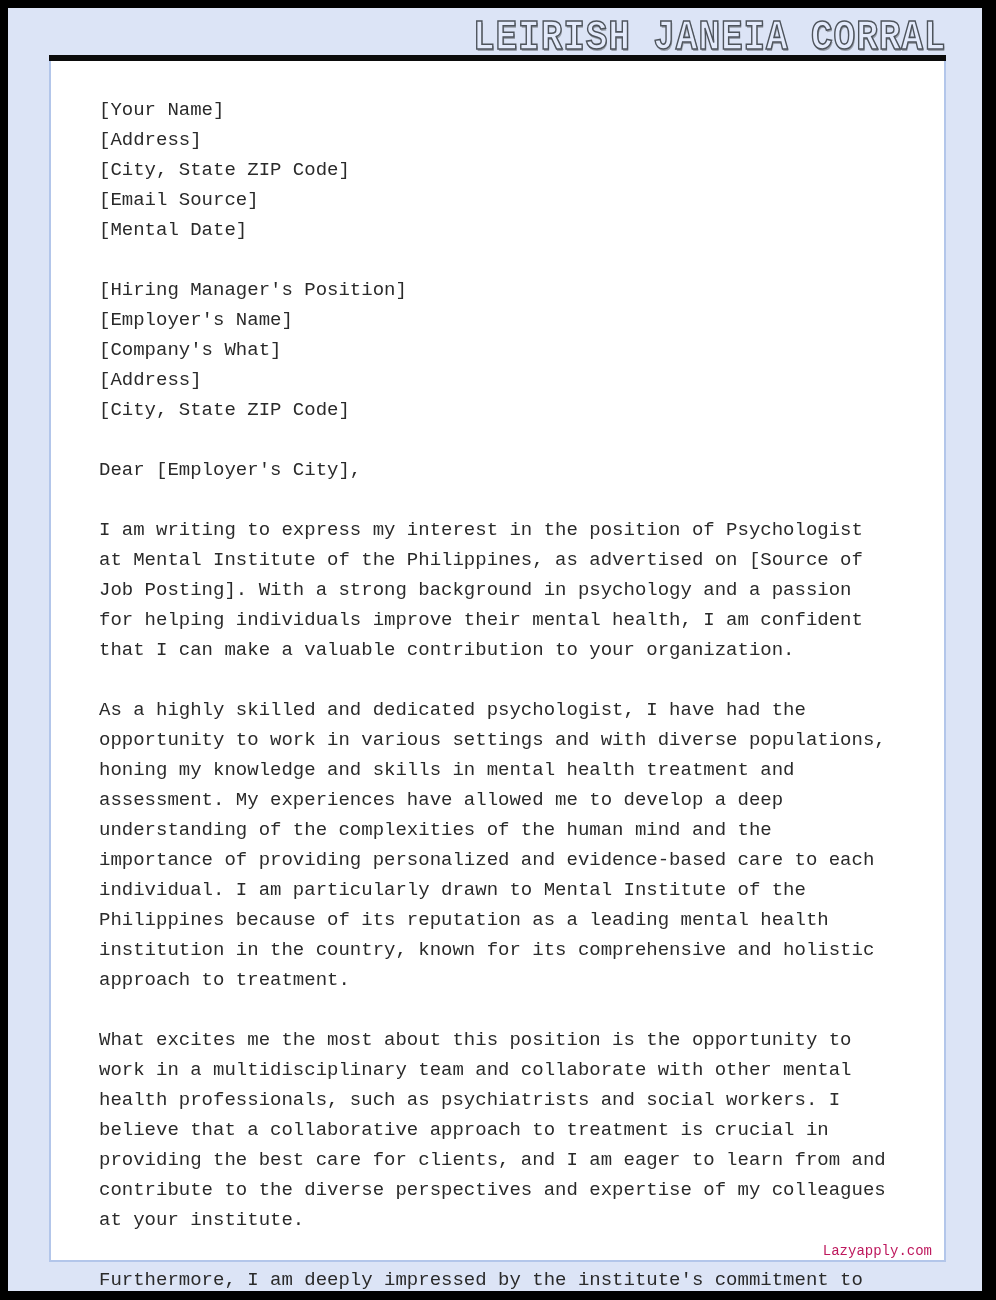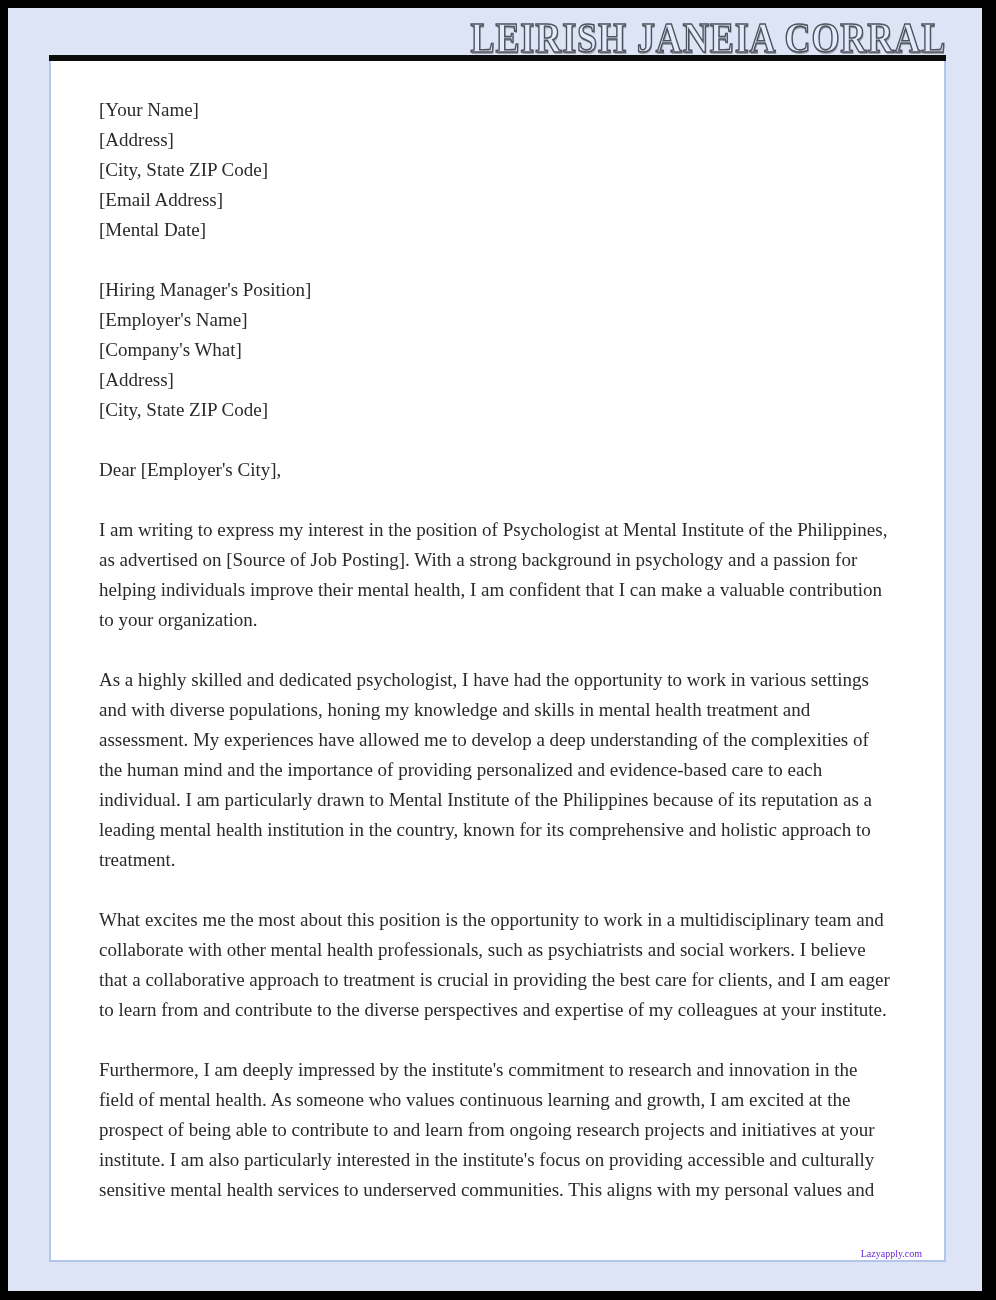--- a/index.html
+++ b/index.html
@@ -11,21 +11,21 @@
 
   .page-frame {
     position: relative;
     width: 996px;
     height: 1300px;
     background: #dce4f6;
     border-style: solid;
     border-color: #000000;
     border-width: 8px 14px 9px 8px;
     overflow: hidden;
-    font-family: Liberation Serif, serif;
+    font-family: Liberation Mono, monospace;
   }
 
   
   .candidate-title {
     position: absolute;
     top: 6px;
     right: 36px;
     font-size: 42px;
     font-weight: 700;
     letter-spacing: 1px;
@@ -70,24 +70,24 @@
     color: #2a2a2a;
   }
 
   .addr-block { margin: 0 0 30px 0; }
   .addr-line { margin: 0; }
   .salutation { margin: 0 0 30px 0; }
   .letter-paragraph { margin: 0 0 30px 0; }
 
   .watermark {
     position: absolute;
-    right: 22px;
+    right: 12px;
     bottom: 1px;
-    font-size: 10px;
-    color: #6d28d9;
+    font-size: 14px;
+    color: #be185d;
     text-decoration: none;
     white-space: nowrap;
   }
 </style>
 </head>
 <body>
 
 <div class="page-frame">
 
   <div class="candidate-title">LEIRISH JANEIA CORRAL</div>
@@ -96,21 +96,21 @@
 
   <div class="letter-panel">
 
     <div class="letter-body">
       <div class="text-col">
 
         <div class="addr-block">
           <p class="addr-line">[Your Name]</p>
           <p class="addr-line">[Address]</p>
           <p class="addr-line">[City, State ZIP Code]</p>
-          <p class="addr-line">[Email Address]</p>
+          <p class="addr-line">[Email Source]</p>
           <p class="addr-line">[Mental Date]</p>
         </div>
 
         <div class="addr-block">
           <p class="addr-line">[Hiring Manager's Position]</p>
           <p class="addr-line">[Employer's Name]</p>
           <p class="addr-line">[Company's What]</p>
           <p class="addr-line">[Address]</p>
           <p class="addr-line">[City, State ZIP Code]</p>
         </div>

